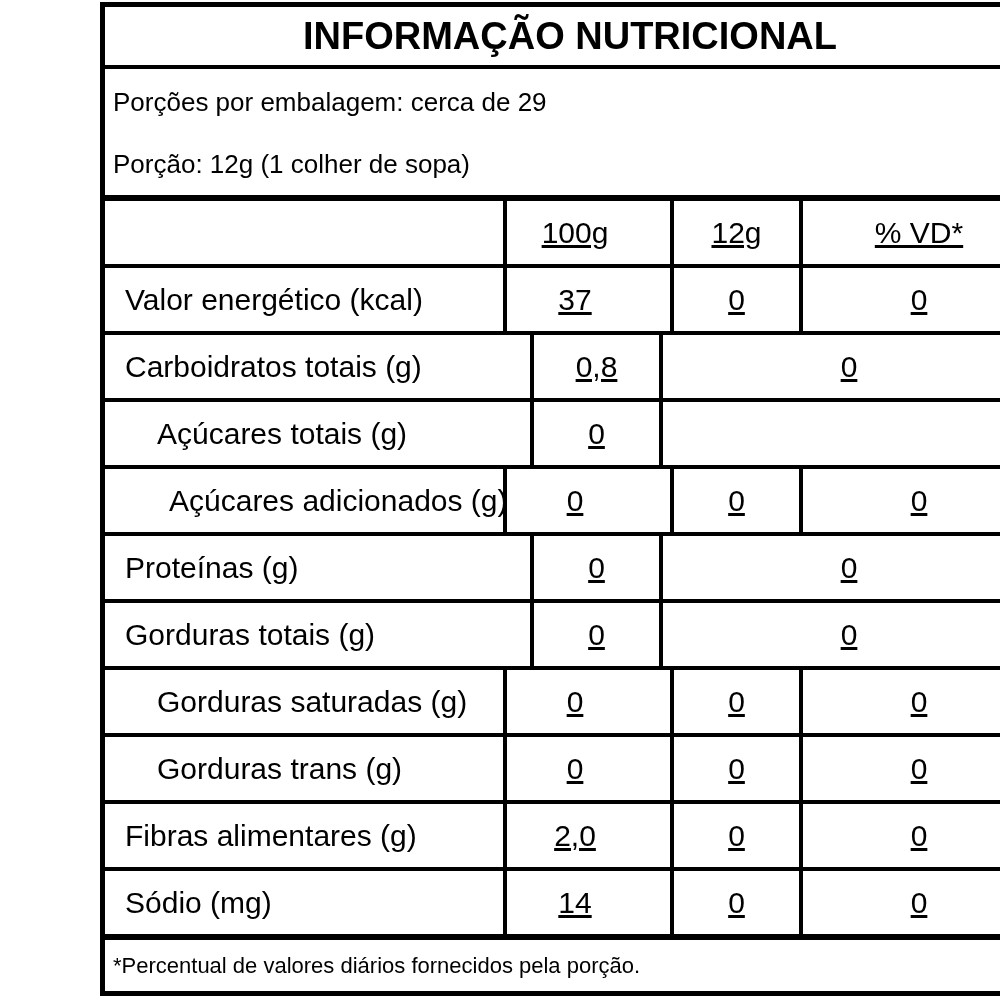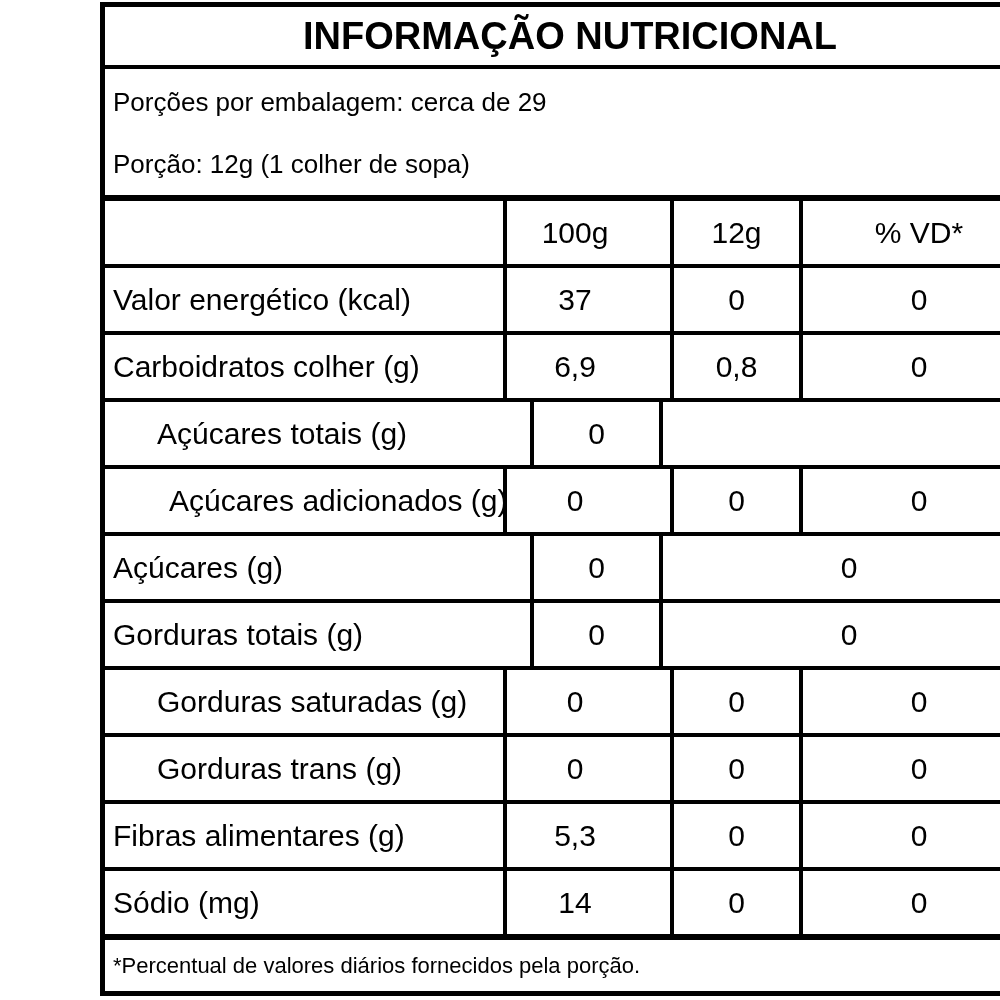--- a/index.html
+++ b/index.html
@@ -56,29 +56,30 @@
     border-top: none;
   }
   .cell {
     box-sizing: border-box;
     display: flex;
     align-items: center;
     font-size: 30px;
     overflow: hidden;
     white-space: nowrap;
   }
-  .c1 { width: 398px; padding-left: 8px; justify-content: flex-start; }
+  .c1 { width: 398px; padding-left: 20px; justify-content: flex-start; }
   .c1.ind1 { padding-left: 52px; }
   .c1.ind2 { padding-left: 64px; }
   .c2 { width: 140px; }
   .c3 { width: 129px; margin-left: 27px; }
   .c4 { flex: 1; }
   .c2, .c3, .c4 {
     border-left: 4px solid #000;
     justify-content: center;
+    text-decoration: underline;
   }
   .footnote {
     flex: 1;
     box-sizing: border-box;
     border-top: 6px solid #000;
     display: flex;
     align-items: center;
     padding-left: 8px;
     font-size: 22px;
     white-space: nowrap;
@@ -108,41 +109,40 @@
     </div>
 
     <div class="row">
       <div class="cell c1">Valor energético (kcal)</div>
       <div class="cell c2">37</div>
       <div class="cell c3">0</div>
       <div class="cell c4">0</div>
     </div>
 
     <div class="row">
-      <div class="cell c1">Carboidratos colher (g)</div>
-      <div class="cell c2">6,9</div>
+      <div class="cell c1">Carboidratos totais (g)</div>
       <div class="cell c3">0,8</div>
       <div class="cell c4">0</div>
     </div>
 
     <div class="row">
       <div class="cell c1 ind1">Açúcares totais (g)</div>
       <div class="cell c3">0</div>
       <div class="cell c4"></div>
     </div>
 
     <div class="row">
       <div class="cell c1 ind2">Açúcares adicionados (g)</div>
       <div class="cell c2">0</div>
       <div class="cell c3">0</div>
       <div class="cell c4">0</div>
     </div>
 
     <div class="row">
-      <div class="cell c1">Açúcares (g)</div>
+      <div class="cell c1">Proteínas (g)</div>
       <div class="cell c3">0</div>
       <div class="cell c4">0</div>
     </div>
 
     <div class="row">
       <div class="cell c1">Gorduras totais (g)</div>
       <div class="cell c3">0</div>
       <div class="cell c4">0</div>
     </div>
 
@@ -155,21 +155,21 @@
 
     <div class="row">
       <div class="cell c1 ind1">Gorduras trans (g)</div>
       <div class="cell c2">0</div>
       <div class="cell c3">0</div>
       <div class="cell c4">0</div>
     </div>
 
     <div class="row">
       <div class="cell c1">Fibras alimentares (g)</div>
-      <div class="cell c2">5,3</div>
+      <div class="cell c2">2,0</div>
       <div class="cell c3">0</div>
       <div class="cell c4">0</div>
     </div>
 
     <div class="row">
       <div class="cell c1">Sódio (mg)</div>
       <div class="cell c2">14</div>
       <div class="cell c3">0</div>
       <div class="cell c4">0</div>
     </div>

